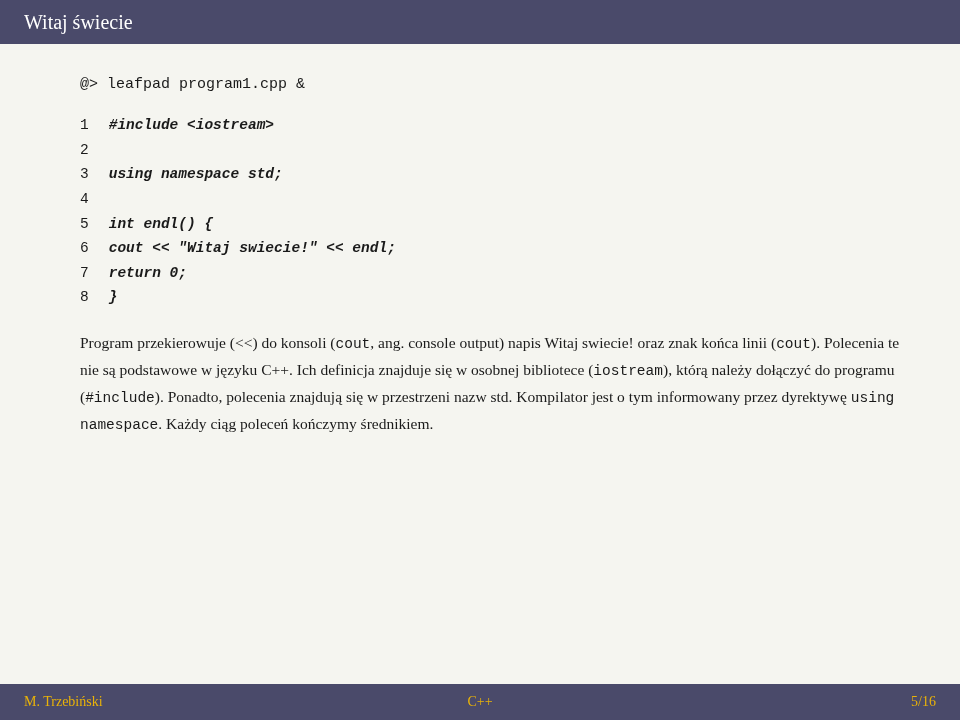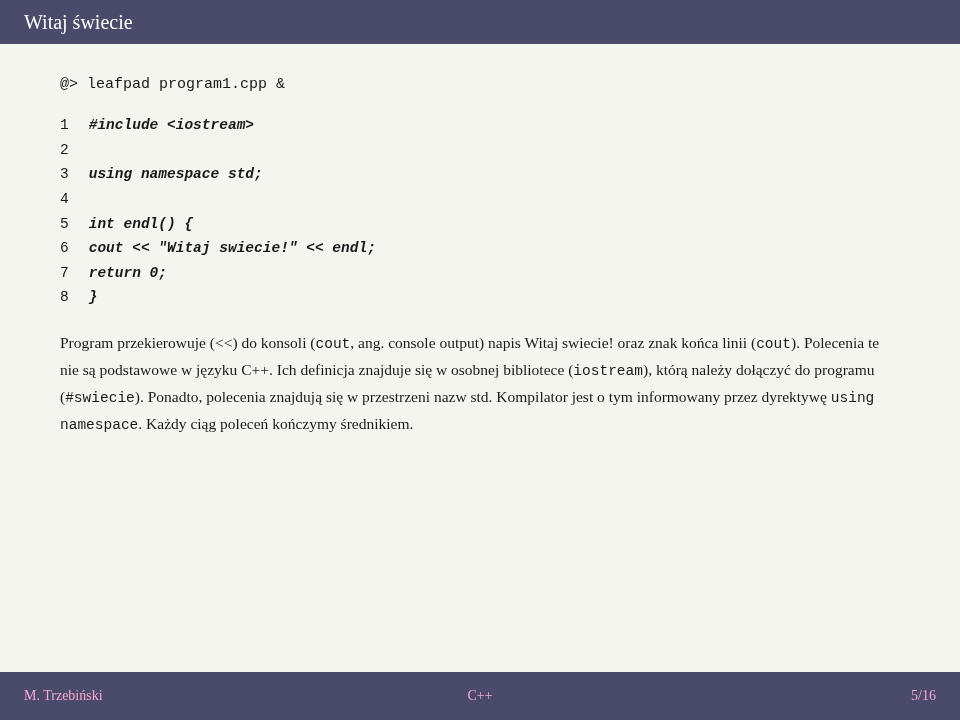--- a/index.html
+++ b/index.html
@@ -19,21 +19,21 @@
       color: #ffffff;
       padding: 10px 24px;
       font-size: 20px;
       font-weight: normal;
       height: 44px;
       display: flex;
       align-items: flex-end;
     }
 
     .main-content {
-      padding: 32px 60px 20px 60px;
+      padding: 32px 60px 20px 80px;
     }
 
     .terminal-line {
       font-family: 'Courier New', monospace;
       font-size: 15px;
       margin-bottom: 20px;
       color: #1a1a1a;
     }
 
     .code-block {
@@ -78,27 +78,27 @@
       font-family: 'Courier New', monospace;
       font-size: 14.5px;
       text-align: center;
     }
 
     .footer-bar {
       position: absolute;
       bottom: 0;
       left: 0;
       right: 0;
-      height: 48px;
+      height: 36px;
       background: #4a4a6a;
       display: flex;
       align-items: center;
       justify-content: space-between;
       padding: 0 24px;
-      color: #f9a8d4;
+      color: #eab308;
       font-size: 14px;
       font-family: 'Georgia', serif;
     }
 
     .footer-center {
       position: absolute;
       left: 50%;
       transform: translateX(-50%);
     }
   </style>
@@ -151,21 +151,21 @@
             <td class="line-code bold-code">}</td>
           </tr>
         </tbody>
     </table>
   </div>
 
   <div class="prose-block">
     Program przekierowuje (&lt;&lt;) do konsoli (<span class="inline-code">cout</span>, ang. console output) napis
     Witaj swiecie! oraz znak końca linii (<span class="inline-code">cout</span>). Polecenia te nie są podstawowe
     w języku C++. Ich definicja znajduje się w osobnej bibliotece (<span class="inline-code">iostream</span>),
-    którą należy dołączyć do programu (<span class="inline-code">#swiecie</span>). Ponadto, polecenia znajdują
+    którą należy dołączyć do programu (<span class="inline-code">#include</span>). Ponadto, polecenia znajdują
     się w przestrzeni nazw std. Kompilator jest o tym informowany przez
     dyrektywę <span class="inline-code">using namespace</span>. Każdy ciąg poleceń kończymy średnikiem.
   </div>
 
 
 </div>
 
 <div class="footer-bar">
   <span>M. Trzebiński</span>
   <span class="footer-center">C++</span>

